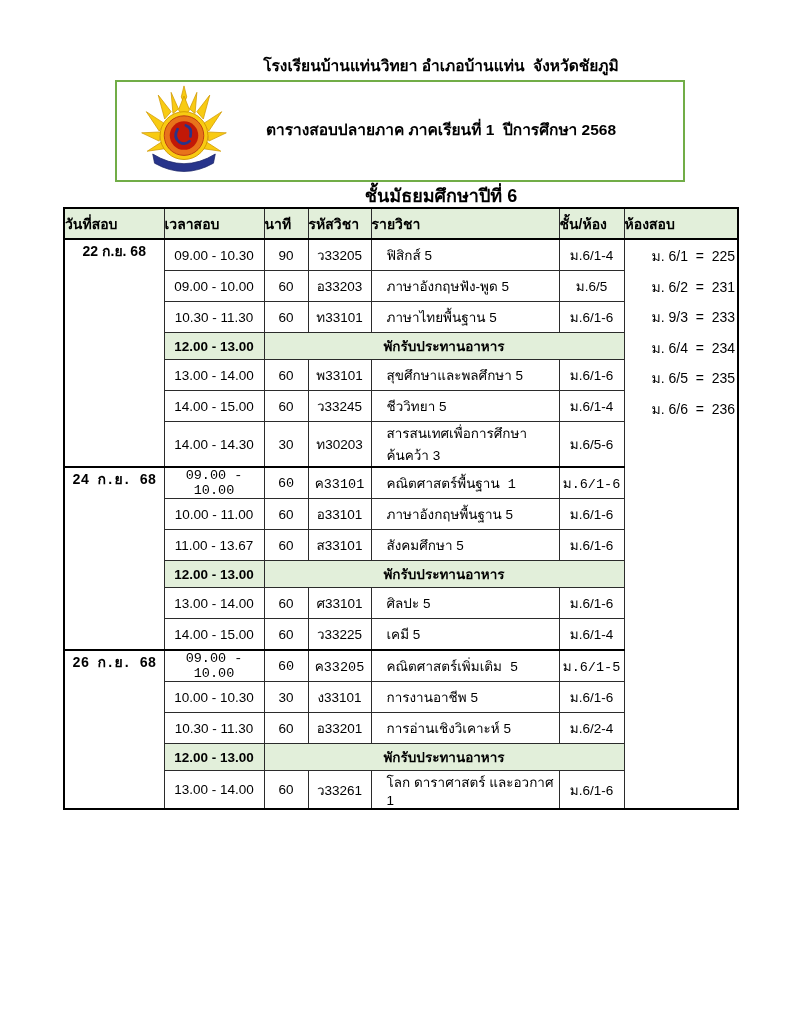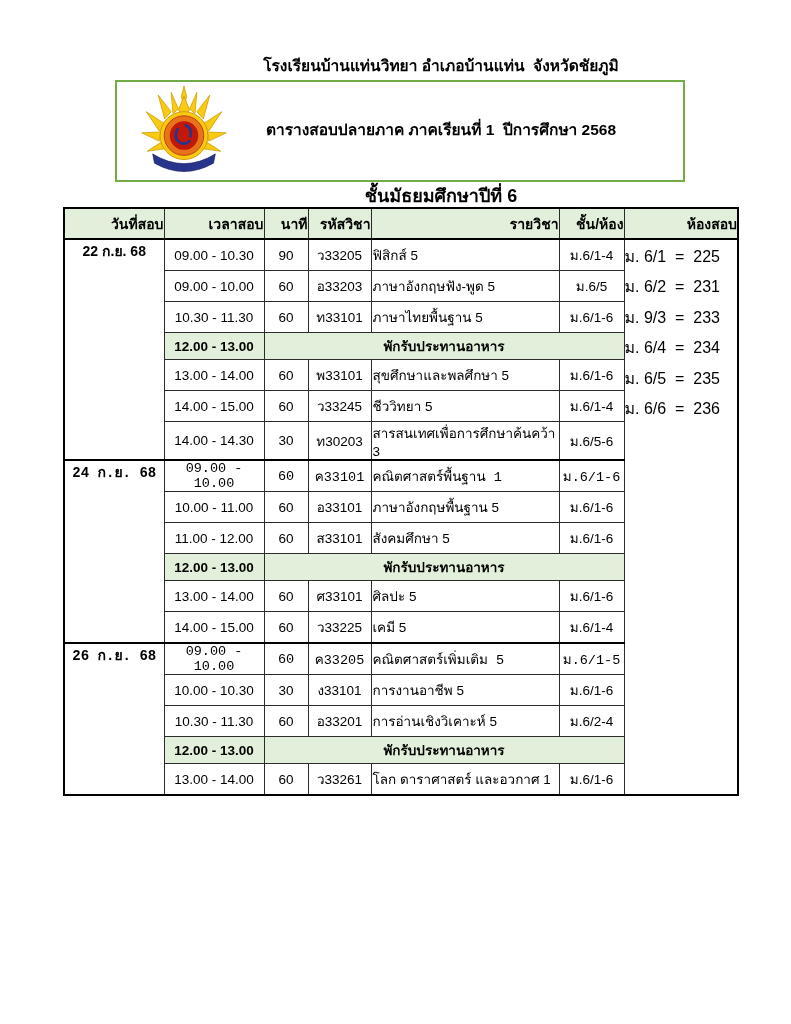--- a/index.html
+++ b/index.html
@@ -21,32 +21,32 @@
   .ht-class{font-size:18px;font-weight:700;margin-top:2px;}
 
   
   table.sched{
     position:absolute;left:63px;top:207px;width:674px;
     border-collapse:collapse;table-layout:fixed;border:2px solid #000;
   }
   .sched th,.sched td{border:1px solid #2b2b2b;padding:0;overflow:hidden;}
   .sched thead th{
     background:#e2efda;font-weight:700;font-size:14px;height:29px;
-    text-align:right;border-bottom:2px solid #000;
+    text-align:left;border-bottom:2px solid #000;
   }
   .sched td{font-size:13.5px;height:30px;background:#fff;}
   .sched tr.section-start td{border-top:2.5px solid #000;font-family:Liberation Mono, monospace;}
   td.c-date{font-weight:700;font-size:14px;text-align:center;vertical-align:top;}
   td.c-time,td.c-min,td.c-code,td.c-cls{text-align:center;}
-  td.c-subj{text-align:left;padding-left:1px;}
+  td.c-subj{text-align:left;padding-left:15px;}
   tr.break-row td{background:#e2efda;font-weight:700;height:26px;}
   td.c-breaklabel{text-align:center;}
   td.c-rooms{
-    vertical-align:top;text-align:center;padding:1px 0 0 0;
-    font-size:16px;background:#fff;
+    vertical-align:top;text-align:center;padding:1px 0 0 27px;
+    font-size:14px;background:#fff;
   }
   .room-line{height:30.5px;display:flex;align-items:center;white-space:pre;}
 </style>
 </head>
 <body>
 
 <div class="page">
 
   <div class="header-box">
     <div class="logo-wrap">
@@ -166,21 +166,21 @@
           <td class="c-cls">ม.6/1-6</td>
         </tr>
         <tr>
           <td class="c-time">10.00 - 11.00</td>
           <td class="c-min">60</td>
           <td class="c-code">อ33101</td>
           <td class="c-subj">ภาษาอังกฤษพื้นฐาน 5</td>
           <td class="c-cls">ม.6/1-6</td>
         </tr>
         <tr>
-          <td class="c-time">11.00 - 12.00</td>
+          <td class="c-time">11.00 - 13.67</td>
           <td class="c-min">60</td>
           <td class="c-code">ส33101</td>
           <td class="c-subj">สังคมศึกษา 5</td>
           <td class="c-cls">ม.6/1-6</td>
         </tr>
         <tr class="break-row">
           <td class="c-time">12.00 - 13.00</td>
           <td class="c-breaklabel" colspan="4">พักรับประทานอาหาร</td>
         </tr>
         <tr>

